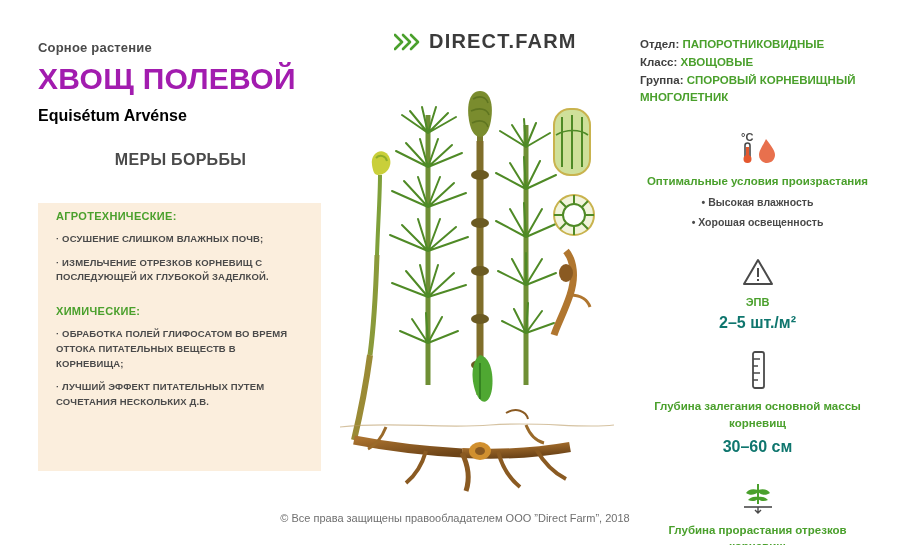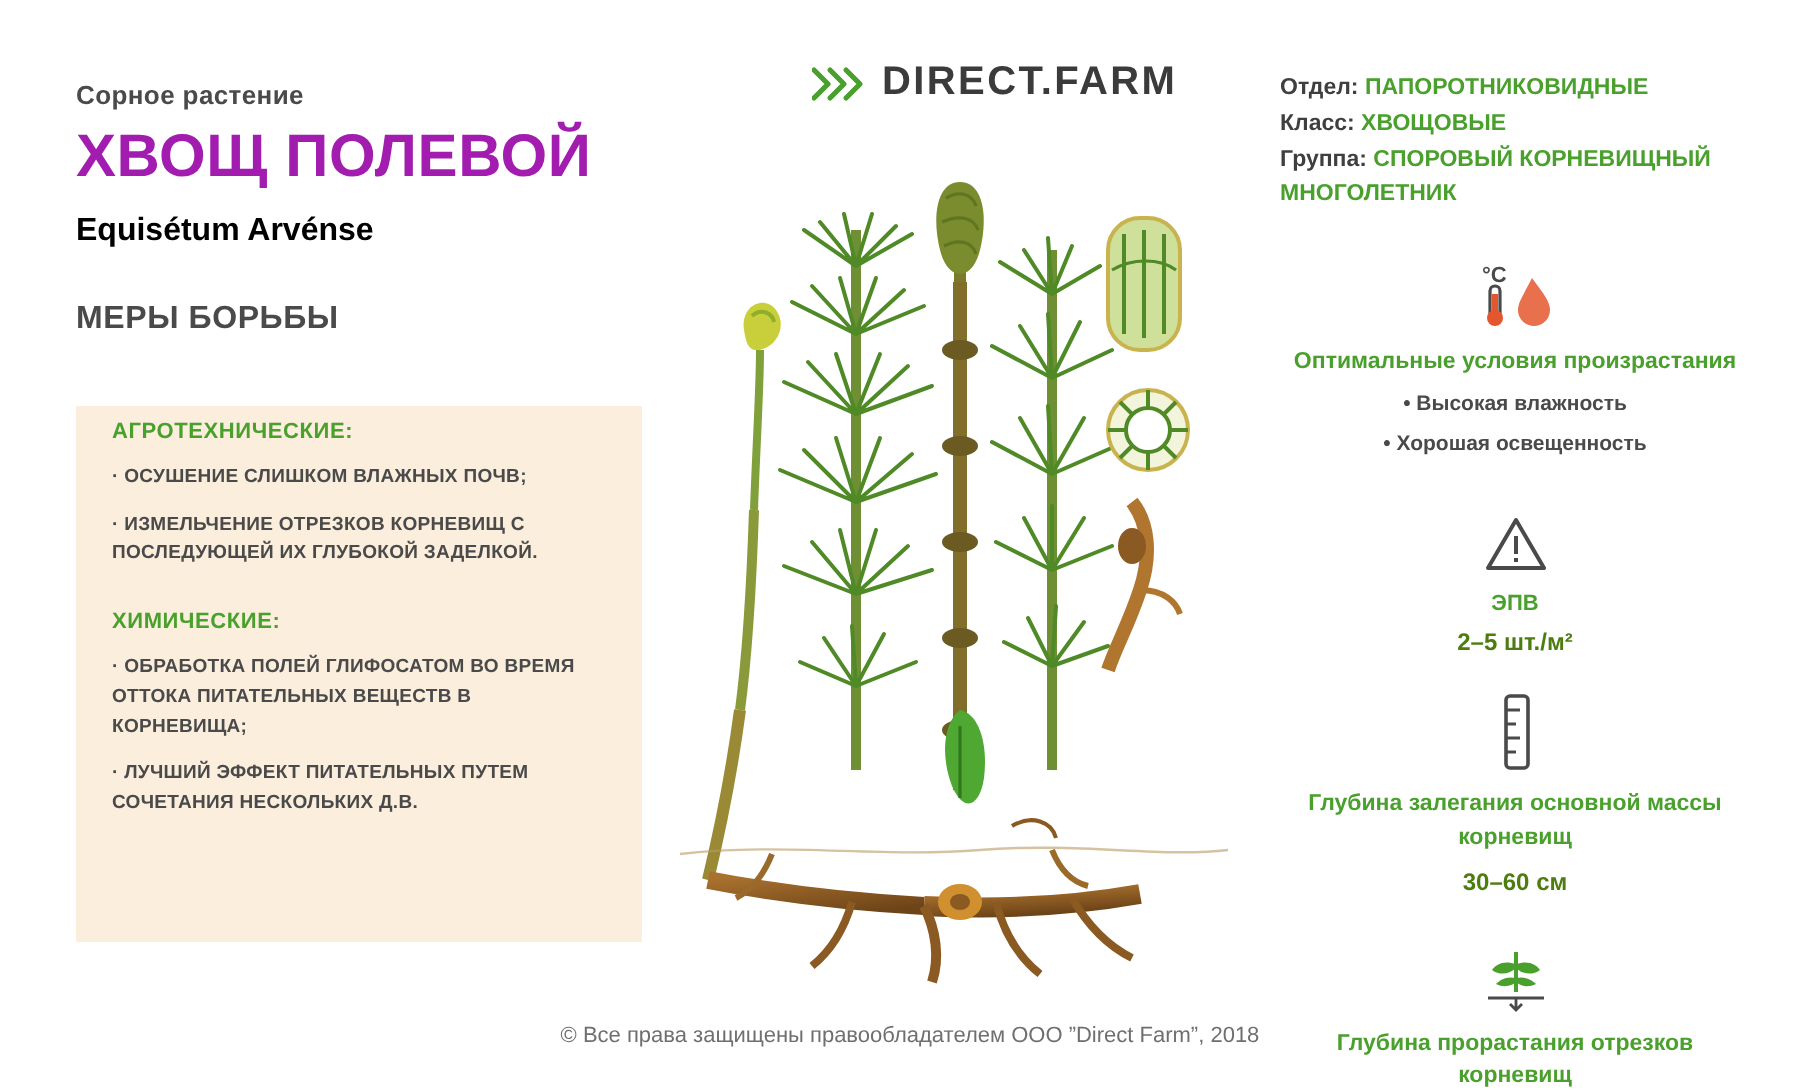--- a/index.html
+++ b/index.html
@@ -15,58 +15,58 @@
 
   
   .left{position:absolute;left:38px;top:40px;width:285px;}
   .kicker{font-size:13px;font-weight:bold;color:#4a4a4a;letter-spacing:.2px;}
   .title{
     font-size:30px;font-weight:bold;color:#a21caf;
     margin-top:8px;letter-spacing:.3px;line-height:1.05;
   }
   .latin{font-size:16px;font-weight:bold;color:#000000;margin-top:12px;}
   .measures{
-    text-align:left;font-size:16px;font-weight:bold;color:#4a4a4a;
+    text-align:center;font-size:16px;font-weight:bold;color:#4a4a4a;
     margin-top:26px;letter-spacing:.3px;
   }
 
   .panel{
     position:absolute;left:38px;top:203px;width:283px;height:268px;
     background:#fbeedd;
   }
   .panel-inner{padding:7px 18px 0 18px;}
   .sec-head{
     font-size:11px;font-weight:bold;color:#4aa02c;letter-spacing:.3px;
     margin-bottom:10px;
   }
   .sec-head.second{margin-top:20px;}
   .bullet{
     font-size:9.5px;color:#4a4a4a;line-height:1.55;font-weight:bold;
     margin-bottom:9px;letter-spacing:.15px;
   }
 
   
   .logo{
-    position:absolute;left:406px;top:30px;display:flex;align-items:center;gap:9px;
+    position:absolute;left:394px;top:30px;display:flex;align-items:center;gap:9px;
   }
   .logo-mark{display:block;}
   .logo-text{
     font-size:20px;font-weight:bold;color:#3b3b3b;letter-spacing:1.2px;
   }
   .art{position:absolute;left:330px;top:55px;width:290px;height:440px;}
 
   
   .right{position:absolute;left:640px;top:36px;width:235px;}
   .tax{font-size:11.5px;font-weight:bold;color:#4aa02c;line-height:1.55;}
   .tax .lbl{color:#3f3f3f;}
   .fact{text-align:center;margin-top:18px;}
   .fact-icon{height:40px;display:flex;align-items:flex-end;justify-content:center;margin-bottom:8px;}
   .fact-title{font-size:11.5px;font-weight:bold;color:#4aa02c;line-height:1.45;}
   .fact-line{font-size:10.5px;font-weight:bold;color:#4a4a4a;line-height:1.55;margin-top:4px;}
-  .fact-value{font-size:12px;font-weight:bold;color:#4d7c0f;margin-top:6px;}
+  .fact-value{font-size:16px;font-weight:bold;color:#0f766e;margin-top:6px;}
   .epv-label{font-size:11px;font-weight:bold;color:#4aa02c;margin-top:3px;}
 
   
   .footer{
     position:absolute;left:0;right:0;top:512px;text-align:center;
     font-size:11px;color:#6f6f6f;
   }
 </style>
 </head>
 <body>

